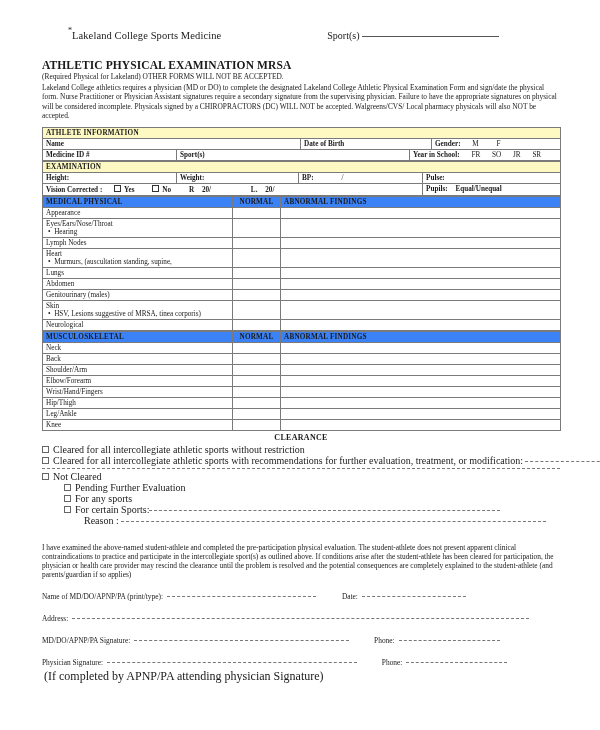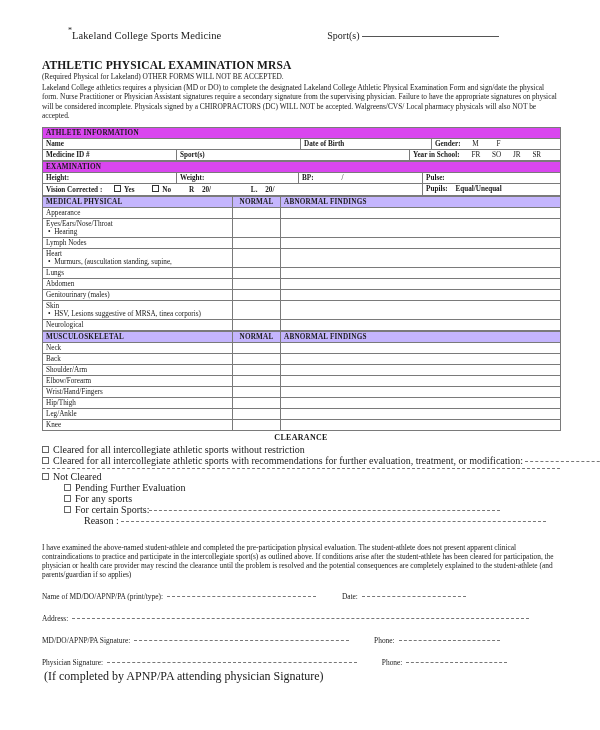--- a/index.html
+++ b/index.html
@@ -69,28 +69,28 @@
   }
   table.grid td{
     border:1px solid #7a7a7a;
     font-size:7.2px;
     padding:1px 3px;
     vertical-align:top;
     height:11px;
     box-sizing:border-box;
   }
   td.sec{
-    background:#d946ef;
+    background:#fef9c3;
     font-weight:bold;
     font-size:7.8px;
     letter-spacing:.2px;
     height:11px;
   }
   td.lbl{font-weight:bold;}
-  td.colhd{font-weight:bold;font-size:7.8px;background:#c4b5fd;letter-spacing:.2px;}
+  td.colhd{font-weight:bold;font-size:7.8px;background:#3b82f6;letter-spacing:.2px;}
   .t-info{margin-top:6px;}
   .cb{
     display:inline-block;
     width:5px;height:5px;
     border:1px solid #333;
     margin-right:3px;
     vertical-align:0px;
   }
   .sp-l{margin-left:16px;}
   .sp-m{margin-left:10px;}

